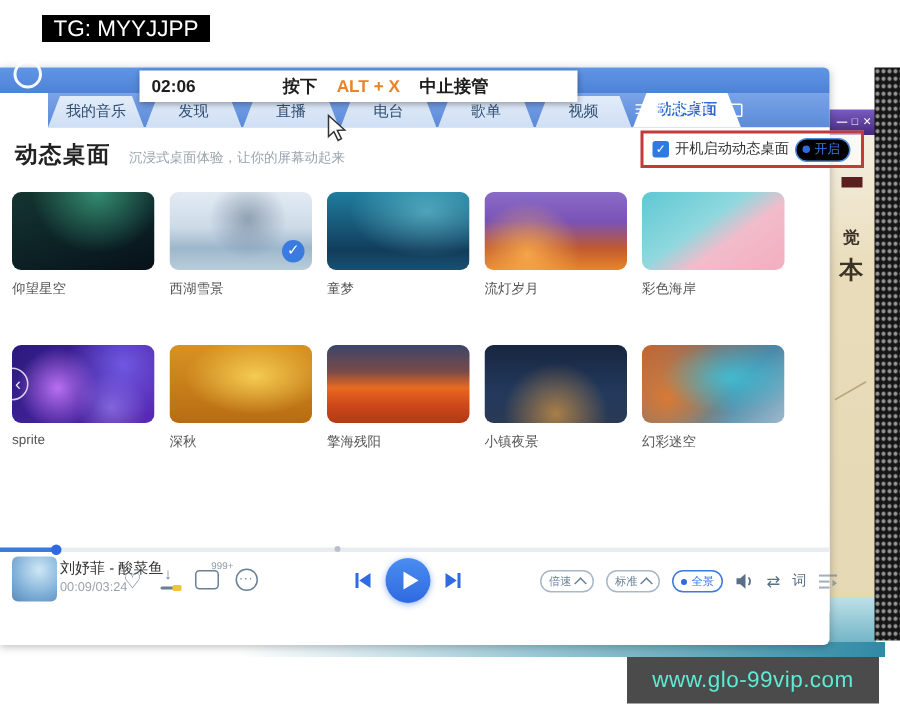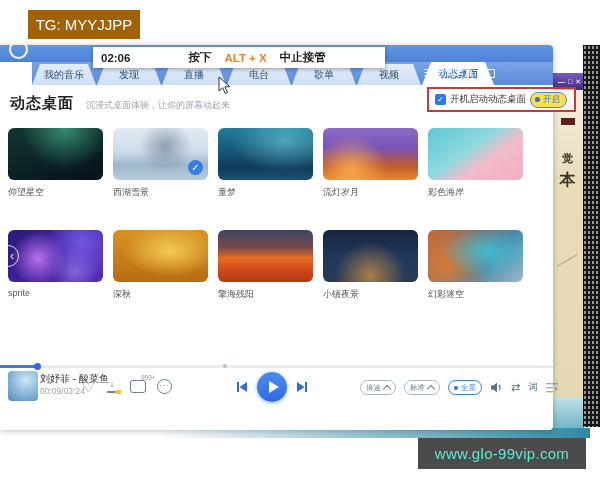--- a/index.html
+++ b/index.html
@@ -1,20 +1,20 @@
 <!DOCTYPE html>
 <html><head>
 <meta charset="utf-8">
 <style>
   html,body{margin:0;padding:0;background:#fff;}
   .stage{position:relative;width:600px;height:480px;overflow:hidden;background:#ffffff;
          font-family:"Liberation Sans","DejaVu Sans",sans-serif;}
 
   
-  .tg-box{position:absolute;left:28px;top:10px;width:112px;height:29px;background:#a16207;
+  .tg-box{position:absolute;left:28px;top:10px;width:112px;height:18px;background:#000000;
           color:#fff;font-size:15px;display:flex;align-items:center;justify-content:center;z-index:60;}
   .url-box{position:absolute;left:418px;top:438px;width:168px;height:31px;background:#4b4b4b;
           color:#5eead4;font-size:15px;display:flex;align-items:center;justify-content:center;z-index:60;letter-spacing:.3px;}
 
   
   .desktop-edge{position:absolute;right:0;top:45px;width:17px;height:382px;background-color:#151515;
           background-image:radial-gradient(rgba(255,255,255,.55) 1px,transparent 1.4px);background-size:4px 5px;z-index:5;}
   .bottom-strip{position:absolute;left:160px;top:428px;width:430px;height:10px;
           background:linear-gradient(90deg,rgba(210,232,240,0),#9cc9d6 45%,#2f8aa4);z-index:6;}
 
@@ -62,21 +62,21 @@
   .page-head{position:absolute;left:10px;top:9px;display:flex;align-items:baseline;}
   .page-title{font-size:15px;font-weight:bold;color:#222;letter-spacing:1px;}
   .page-subtitle{font-size:9px;color:#9aa4ae;margin-left:12px;}
 
   .red-annotation{position:absolute;left:427px;top:2px;width:149px;height:25px;border:2px solid #c23b3b;
        display:flex;align-items:center;padding-left:6px;box-sizing:border-box;z-index:30;background:rgba(255,255,255,.65);}
   .chk{width:11px;height:11px;background:#2f7ae0;border-radius:2px;color:#fff;font-size:8px;line-height:11px;
        text-align:center;flex:0 0 auto;}
   .chk-label{font-size:9.5px;color:#333;margin-left:4px;white-space:nowrap;}
   .toggle-pill{margin-left:4px;display:flex;align-items:center;gap:3px;border:1px solid #4a8ae0;border-radius:9px;
-       padding:1px 6px 1px 4px;color:#3a7be0;font-size:8.5px;white-space:nowrap;background:#fde047;}
+       padding:1px 6px 1px 4px;color:#3a7be0;font-size:8.5px;white-space:nowrap;background:#000000;}
   .toggle-dot{width:5px;height:5px;border-radius:50%;background:#2f6ae0;}
 
   .wp-grid{position:absolute;left:8px;top:43px;display:grid;grid-template-columns:repeat(5,95px);
        column-gap:10px;row-gap:31px;}
   .wp-card{width:95px;}
   .wp-thumb{width:95px;height:52px;border-radius:6px;position:relative;overflow:hidden;cursor:pointer;}
   .wp-check{position:absolute;right:5px;bottom:5px;width:15px;height:15px;border-radius:50%;background:#3a7be0;
        color:#fff;font-size:10px;line-height:15px;text-align:center;}
   .wp-nav{position:absolute;left:-11px;top:15px;width:22px;height:22px;border-radius:50%;
        border:1.5px solid rgba(255,255,255,.8);color:rgba(255,255,255,.9);font-size:12px;line-height:20px;

